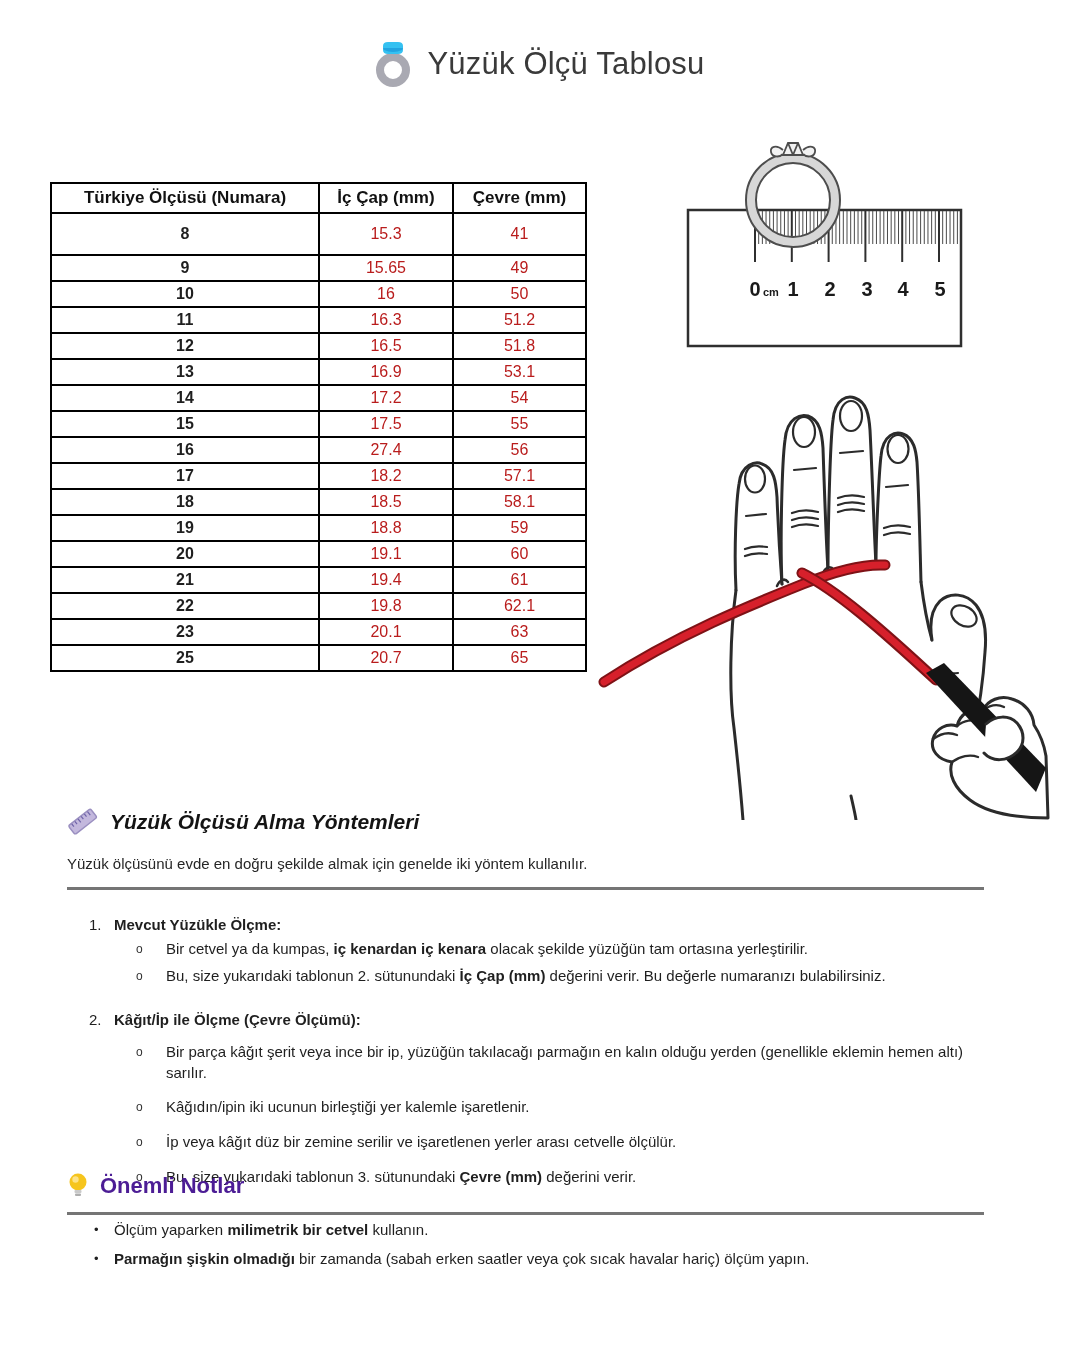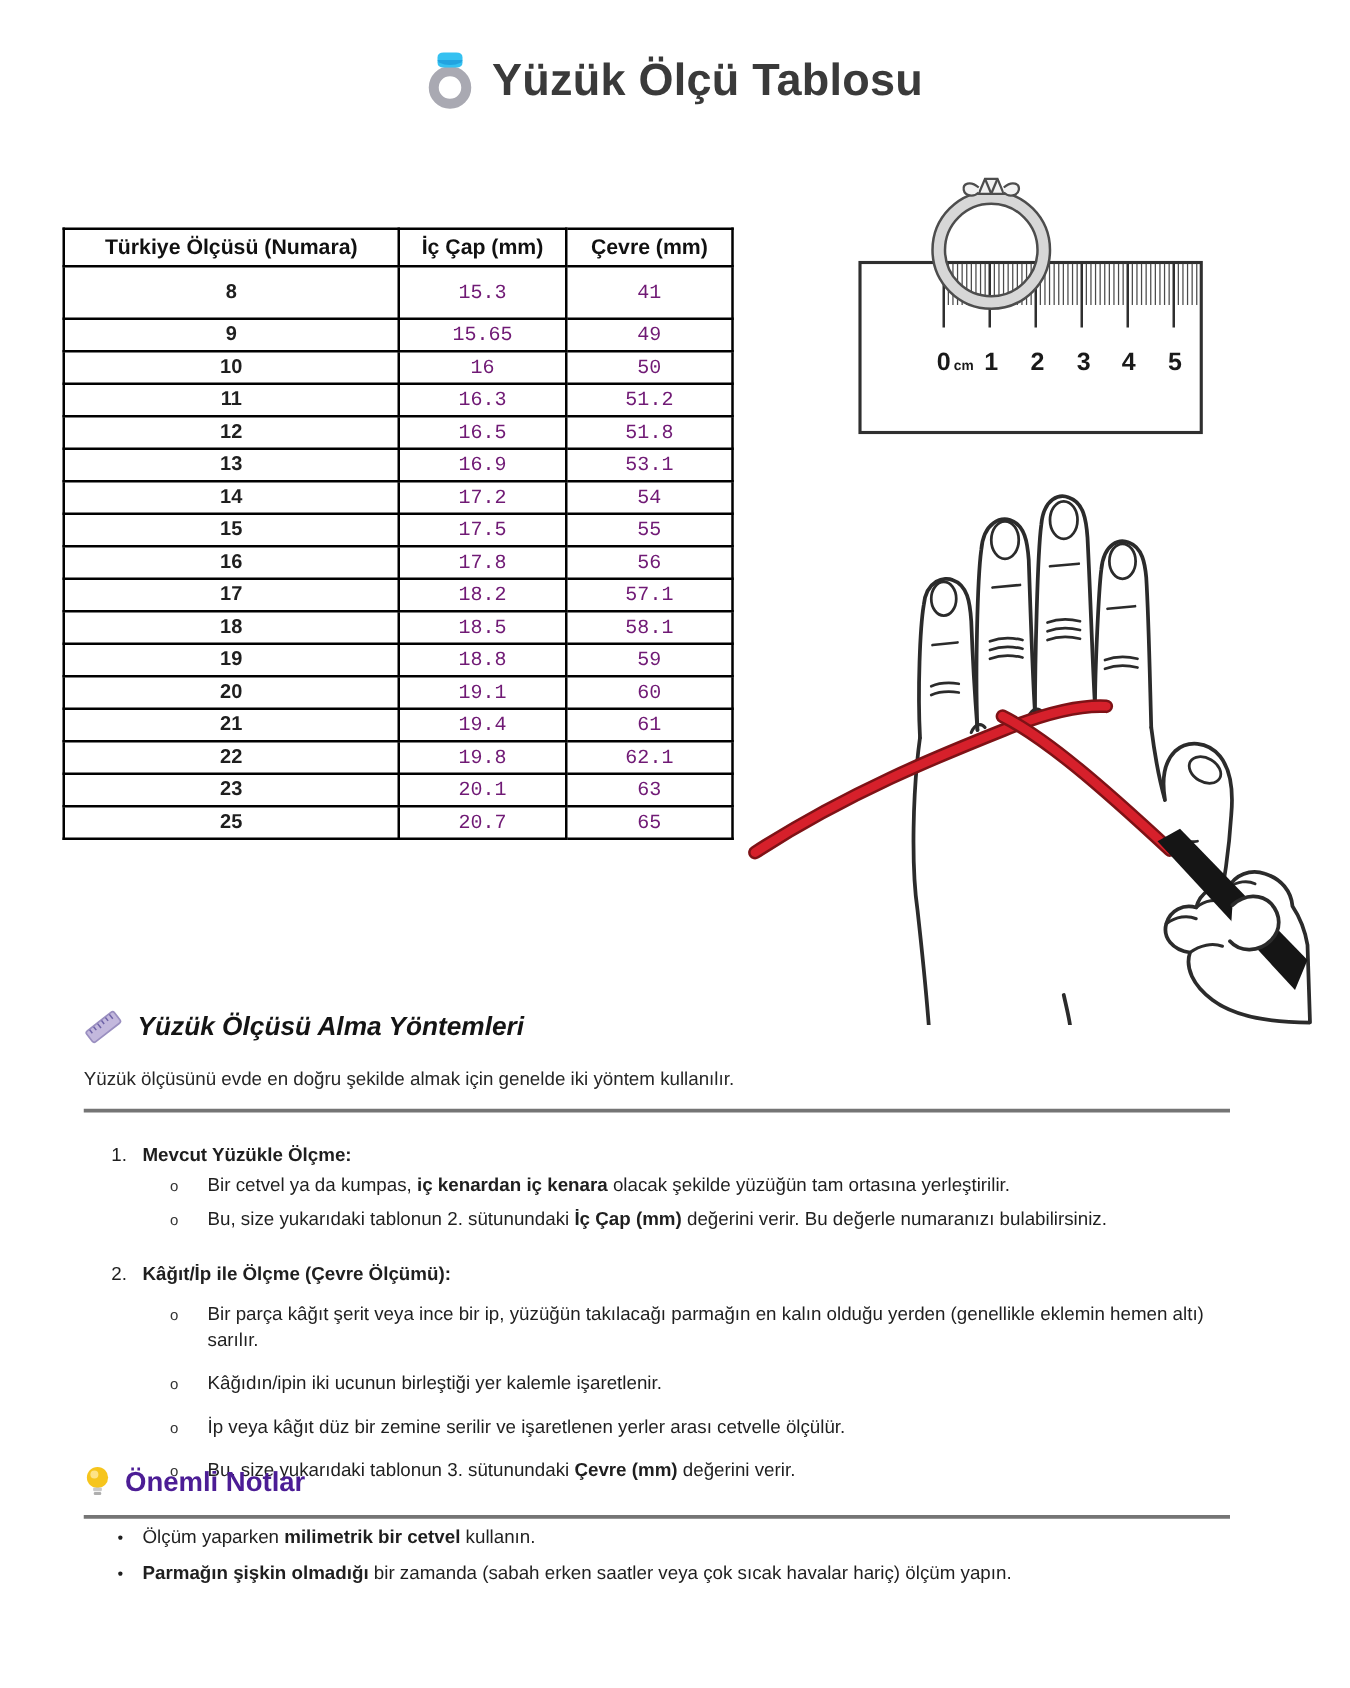--- a/index.html
+++ b/index.html
@@ -2,31 +2,31 @@
 <html><head>
 <meta charset="utf-8">
 <style>
   html,body{margin:0;padding:0;}
   body{width:1080px;height:1350px;background:#ffffff;position:relative;overflow:hidden;
        font-family:"Liberation Sans","DejaVu Sans",sans-serif;color:#1f1f1f;}
   .abs{position:absolute;}
 
   
   .title-row{top:40px;left:0;width:1080px;display:flex;justify-content:center;align-items:center;gap:16px;}
-  .page-title{font-size:36px;font-weight:700;color:#3a3a3a;letter-spacing:.2px;}
+  .page-title{font-size:31px;font-weight:400;color:#3a3a3a;letter-spacing:.2px;}
 
   
   .size-table-wrap{top:182px;left:50px;}
   table.size-table{border-collapse:collapse;table-layout:fixed;width:535px;}
   table.size-table th,table.size-table td{border:2px solid #000;text-align:center;vertical-align:middle;padding:0;}
   table.size-table th{font-size:17px;font-weight:700;color:#111;height:28px;}
   table.size-table td{font-size:16px;height:24px;}
   table.size-table tr.first-row td{height:40px;}
   td.c0{font-weight:700;color:#1f1f1f;}
-  td.c1,td.c2{color:#701a75;font-weight:400;font-family:Liberation Mono, monospace;}
+  td.c1,td.c2{color:#b91c1c;font-weight:400;}
 
   
   .ruler-fig{top:138px;left:686px;}
   .hand-fig{top:372px;left:588px;}
 
   
   .methods{top:806px;left:67px;width:917px;}
   .sec-head{display:flex;align-items:center;gap:11px;}
   .sec-head .h1{font-size:21px;font-weight:700;color:#141414;font-style:italic;}
   .intro{margin-top:17px;font-size:15px;color:#262626;}
@@ -110,21 +110,21 @@
           <td class="c1">17.2</td>
           <td class="c2">54</td>
         </tr>
         <tr>
           <td class="c0">15</td>
           <td class="c1">17.5</td>
           <td class="c2">55</td>
         </tr>
         <tr>
           <td class="c0">16</td>
-          <td class="c1">17.8</td>
+          <td class="c1">27.4</td>
           <td class="c2">56</td>
         </tr>
         <tr>
           <td class="c0">17</td>
           <td class="c1">18.2</td>
           <td class="c2">57.1</td>
         </tr>
         <tr>
           <td class="c0">18</td>
           <td class="c1">18.5</td>

